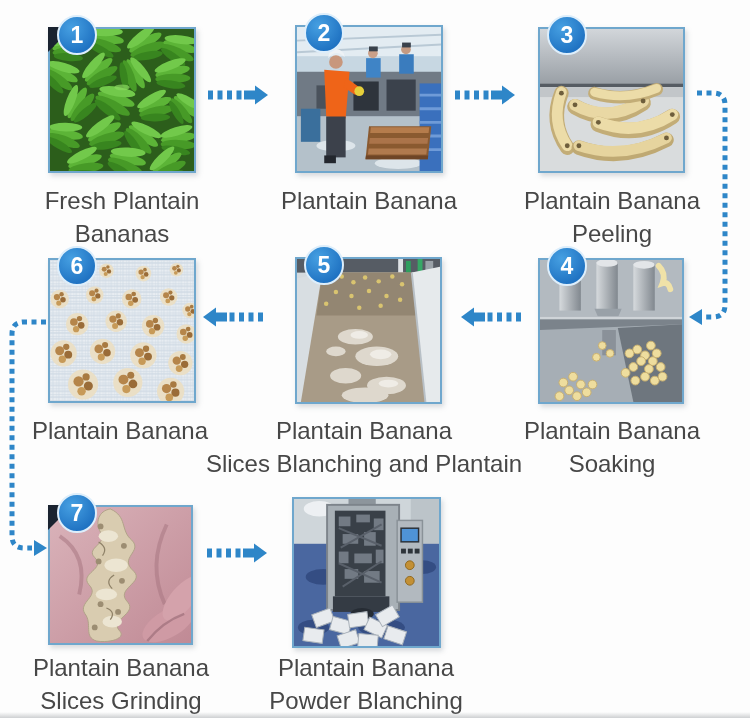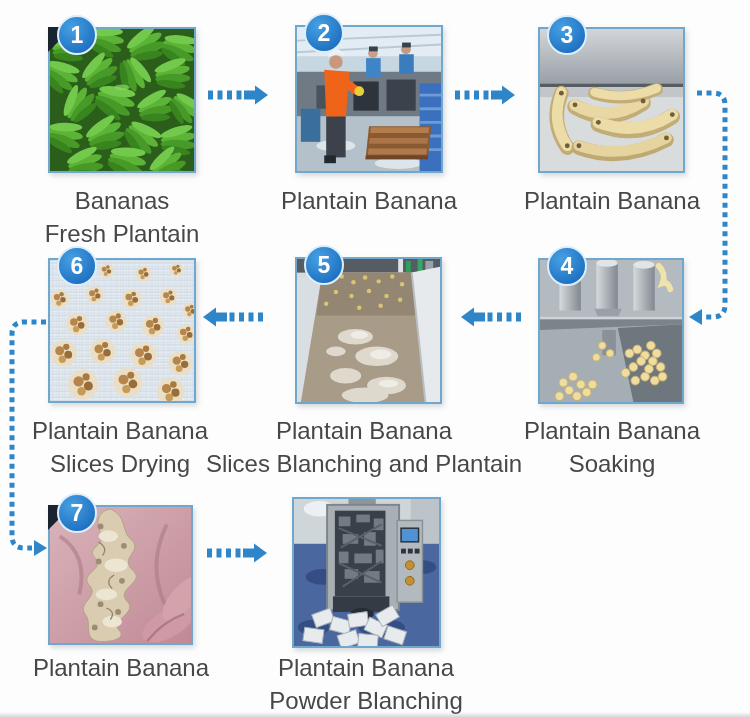--- a/index.html
+++ b/index.html
@@ -83,22 +83,22 @@
       <use href="#i1b" transform="translate(132,112) rotate(-8)"></use>
       <use href="#i1b" transform="translate(36,136) rotate(-18)"></use>
       <use href="#i1b" transform="translate(80,134) rotate(12) scale(1.05)"></use>
       <use href="#i1b" transform="translate(120,138) rotate(-35)"></use>
       <ellipse cx="74" cy="60" rx="8" ry="3" fill="#8ad95f" opacity="0.7"></ellipse>
     </svg>
     <div class="corner"></div>
     <div class="badge">1</div>
   </div>
   <div class="caption cap-s1">
+    <div>Fresh Plantain</div>
     <div>Bananas</div>
-    <div>Fresh Plantain</div>
   </div>
 
   <div class="imgbox box-s2">
     <svg viewBox="0 0 148 148" preserveAspectRatio="none">
       <rect width="148" height="148" fill="#c7d7e2"></rect>
       <rect width="148" height="30" fill="#e3ecf2"></rect>
       <path d="M0 26 L148 18 M0 14 L148 8" stroke="#b9c9d5" stroke-width="2" fill="none"></path>
       <rect x="0" y="46" width="148" height="46" fill="#707a85"></rect>
       <rect x="58" y="56" width="26" height="30" fill="#2e343c"></rect>
       <rect x="92" y="54" width="30" height="32" fill="#3b424c"></rect>
@@ -174,20 +174,21 @@
         <circle cx="60" cy="96" r="2.5"></circle>
           <circle cx="136" cy="88" r="2.5"></circle>
         <circle cx="40" cy="120" r="2.5"></circle>
           <circle cx="130" cy="112" r="2.5"></circle>
       </g>
     </svg>
     <div class="badge">3</div>
   </div>
   <div class="caption cap-s3">
     <div>Plantain Banana</div>
+    <div>Peeling</div>
   </div>
 
   <div class="imgbox box-s4">
     <svg viewBox="0 0 146 146" preserveAspectRatio="none">
       <defs>
         <linearGradient id="g4c" x1="0" y1="0" x2="1" y2="0">
           <stop offset="0" stop-color="#d6dadd"></stop>
             <stop offset="1" stop-color="#81888f"></stop>
         </linearGradient>
       </defs>
@@ -327,21 +328,20 @@
       <use href="#i6c" transform="translate(96,98) scale(1.35)"></use>
       <use href="#i6c" transform="translate(134,106) scale(1.25)"></use>
       <use href="#i6c" transform="translate(34,128) scale(1.55)"></use>
       <use href="#i6c" transform="translate(80,126) scale(1.5)"></use>
       <use href="#i6c" transform="translate(124,135) scale(1.4)"></use>
     </svg>
     <div class="badge">6</div>
   </div>
   <div class="caption cap-s6">
     <div>Plantain Banana</div>
-    <div>Slices Drying</div>
   </div>
 
   <div class="imgbox box-s7">
     <svg viewBox="0 0 145 140" preserveAspectRatio="none">
       <defs>
         <linearGradient id="g7" x1="0" y1="0" x2="1" y2="1">
           <stop offset="0" stop-color="#dab3ba"></stop>
             <stop offset="1" stop-color="#c08a95"></stop>
         </linearGradient>
       </defs>
@@ -367,20 +367,21 @@
           <circle cx="70" cy="108" r="3"></circle>
         <circle cx="46" cy="124" r="3"></circle>
       </g>
       <path d="M50 36 q 10 6 4 14 M66 70 q -10 6 -2 14 M58 104 q 10 4 4 12" stroke="#8f8268" stroke-width="1.3" fill="none"></path>
     </svg>
     <div class="corner"></div>
     <div class="badge">7</div>
   </div>
   <div class="caption cap-s7">
     <div>Plantain Banana</div>
+    <div>Slices Grinding</div>
   </div>
 
   <div class="imgbox box-s8 no-badge">
     <svg viewBox="0 0 149 151" preserveAspectRatio="none">
       <rect width="149" height="151" fill="#cfd6da"></rect>
       <rect x="120" y="0" width="29" height="46" fill="#bcc4c9"></rect>
       <rect x="0" y="46" width="149" height="105" fill="#4a67a0"></rect>
       <g fill="#31497e" opacity="0.85">
         <ellipse cx="30" cy="80" rx="18" ry="8"></ellipse>
           <ellipse cx="90" cy="132" rx="24" ry="9"></ellipse>

